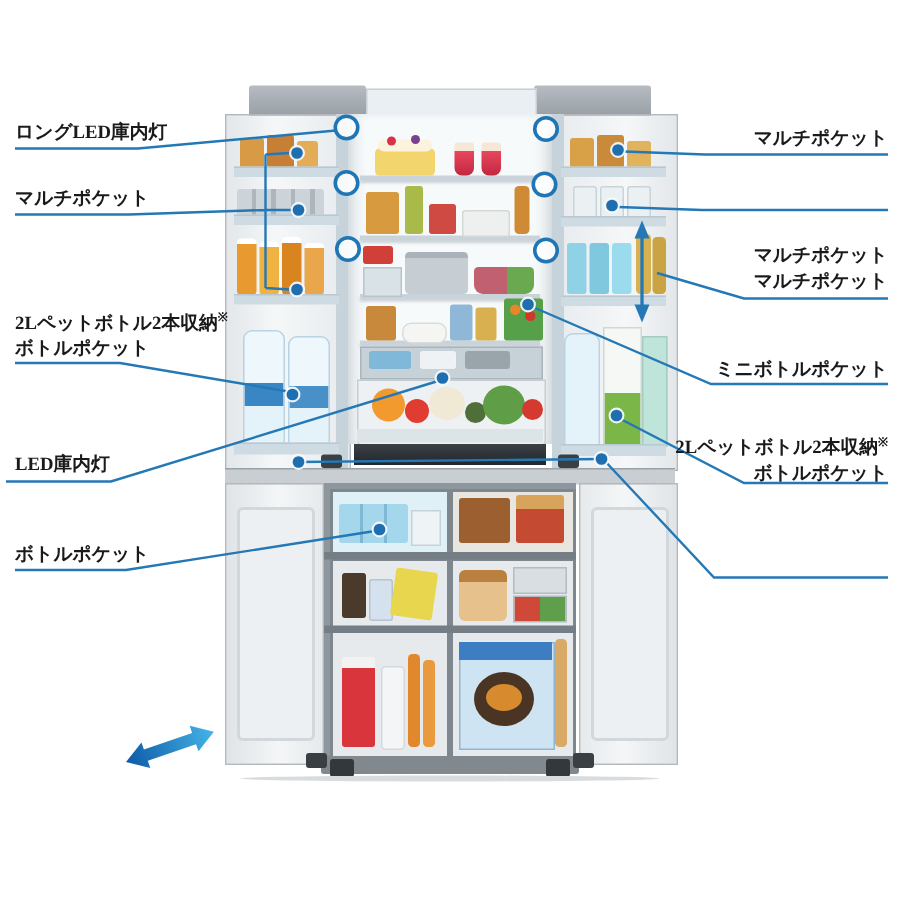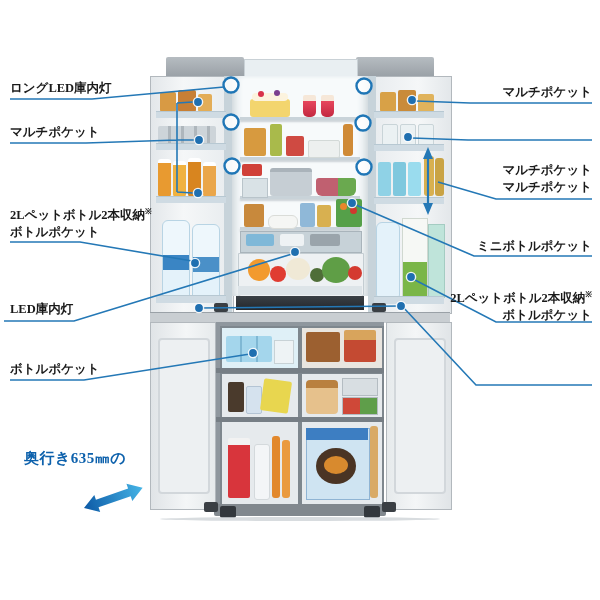--- a/index.html
+++ b/index.html
@@ -220,16 +220,15 @@
   <div class="lbl left" style="top:203px;"><span>2Lペットボトル2本収納</span><sup>※</sup><span class="l2">ボトルポケット</span></div>
   <div class="lbl left" style="top:301px;"><span>LED庫内灯</span></div>
   <div class="lbl left" style="top:361px;"><span>ボトルポケット</span></div>
 
   <div class="lbl right" style="top:84px;"><span>マルチポケット</span></div>
   <div class="lbl right" style="top:162px;"><span>マルチポケット</span><span class="l2">マルチポケット</span></div>
   <div class="lbl right" style="top:238px;"><span>ミニボトルポケット</span></div>
   <div class="lbl right" style="top:286px;"><span>2Lペットボトル2本収納</span><sup>※</sup><span class="l2">ボトルポケット</span></div>
 
   <div class="feature">
-    <div class="f1">奥行き635㎜の</div>
   </div>
 
 </div>
 
 </body></html>

